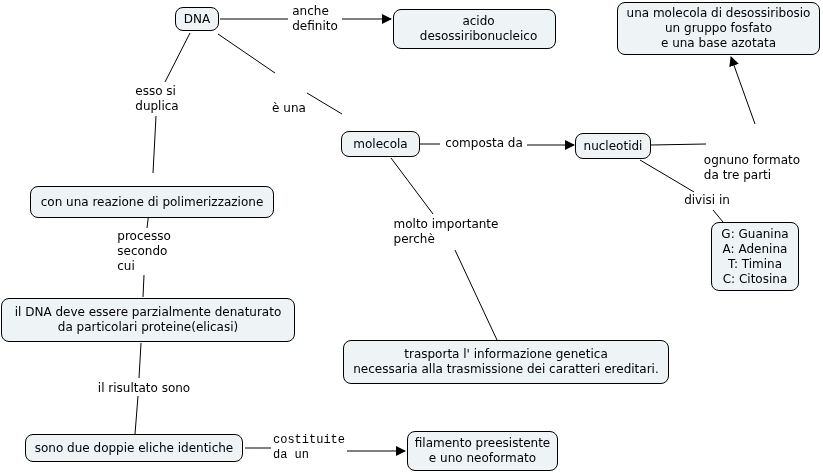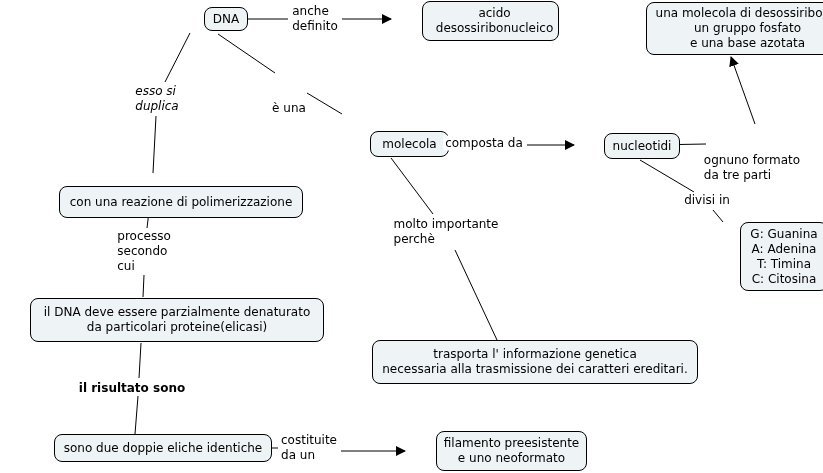--- a/index.html
+++ b/index.html
@@ -2,21 +2,21 @@
 <html><head>
   <meta charset="utf-8">
   <style>
     html, body { margin: 0; padding: 0; background: #ffffff; }
     body { width: 823px; height: 473px; position: relative; overflow: hidden;
            font-family: "DejaVu Sans", sans-serif; font-size: 12px; color: #000; }
     svg.links { position: absolute; left: 0; top: 0; width: 823px; height: 473px; }
     .node { position: absolute; box-sizing: border-box; background: #eef3f5;
             border: 1px solid #000; border-radius: 8px; text-align: center;
             display: flex; align-items: center; justify-content: center;
-            line-height: 15px; white-space: pre; padding: 0 4px; margin-left: 29px; }
+            line-height: 15px; white-space: pre; padding: 0 4px; }
     .label { position: absolute; background: #ffffff; text-align: left; line-height: 15px;
              white-space: pre; padding: 0 2px; transform: translate(-50%, -50%); }
   </style>
 </head>
 <body>
 
 <svg class="links" xmlns="http://www.w3.org/2000/svg">
   <defs>
     <marker id="arrow" markerWidth="10" markerHeight="10" refX="9" refY="5" orient="auto" markerUnits="userSpaceOnUse">
       <path d="M0,0 L10,5 L0,10 z" fill="#000"></path>
@@ -48,21 +48,21 @@
   <line x1="144" y1="275" x2="143" y2="297" stroke="#000" stroke-width="1"></line>
 
   <line x1="141" y1="343" x2="139" y2="378" stroke="#000" stroke-width="1"></line>
   <line x1="138" y1="396" x2="135" y2="434" stroke="#000" stroke-width="1"></line>
 
   <line x1="245" y1="448" x2="278" y2="448" stroke="#000" stroke-width="1"></line>
   <line x1="341" y1="451" x2="405" y2="451" stroke="#000" stroke-width="1" marker-end="url(#arrow)"></line>
 </svg>
 
 <div class="node" style="left:175px;top:7px;width:44px;height:24px;">DNA</div>
-<div class="node" style="left:393px;top:1px;width:137px;height:40px;padding-left:12px;">acido
+<div class="node" style="left:393px;top:9px;width:163px;height:40px;padding-left:12px;">acido
 desossiribonucleico</div>
 <div class="node" style="left:617px;top:2px;width:203px;height:53px;">una molecola di desossiribosio
 un gruppo fosfato
 e una base azotata</div>
 <div class="node" style="left:341px;top:131px;width:79px;height:26px;">molecola</div>
 <div class="node" style="left:575px;top:133px;width:76px;height:26px;">nucleotidi</div>
 <div class="node" style="left:30px;top:186px;width:244px;height:32px;">con una reazione di polimerizzazione</div>
 <div class="node" style="left:711px;top:222px;width:88px;height:69px;">G: Guanina
 A: Adenina
 T: Timina
@@ -71,26 +71,26 @@
 da particolari proteine(elicasi)</div>
 <div class="node" style="left:343px;top:340px;width:326px;height:44px;">trasporta l' informazione genetica
 necessaria alla trasmissione dei caratteri ereditari.</div>
 <div class="node" style="left:25px;top:434px;width:218px;height:28px;text-align:right;">sono due doppie eliche identiche</div>
 <div class="node" style="left:407px;top:431px;width:151px;height:40px;">filamento preesistente
 e uno neoformato</div>
 
 <div class="label" style="left:315px;top:19px;">anche
 definito</div>
 <div class="label" style="left:289px;top:84px;margin-top:24px;">è una</div>
-<div class="label" style="left:157px;top:99px;font-style:italic;">esso si
+<div class="label" style="left:157px;top:99px;">esso si
 duplica</div>
 <div class="label" style="left:484px;top:143px;">composta da</div>
 <div class="label" style="left:752px;top:141px;margin-top:27px;">ognuno formato
 da tre parti</div>
 <div class="label" style="left:707px;top:200px;">divisi in</div>
 <div class="label" style="left:446px;top:232px;">molto importante
 perchè</div>
 <div class="label" style="left:144px;top:251px;">processo
 secondo
 cui</div>
-<div class="label" style="left:132px;top:388px;font-weight:bold;">il risultato sono</div>
-<div class="label" style="left:309px;top:448px;">costituite
+<div class="label" style="left:144px;top:388px;">il risultato sono</div>
+<div class="label" style="left:309px;top:448px;font-family:Liberation Mono, monospace;">costituite
 da un</div>
 
 </body></html>

